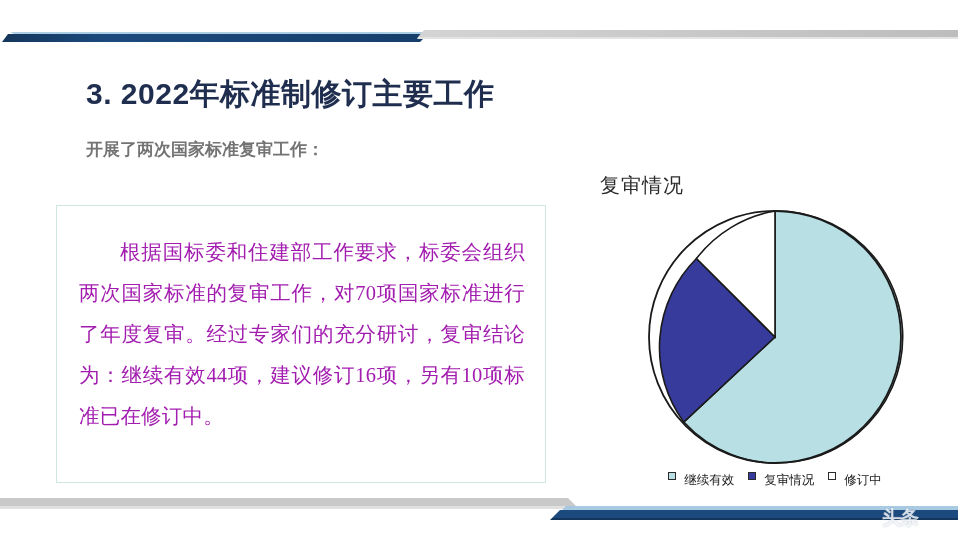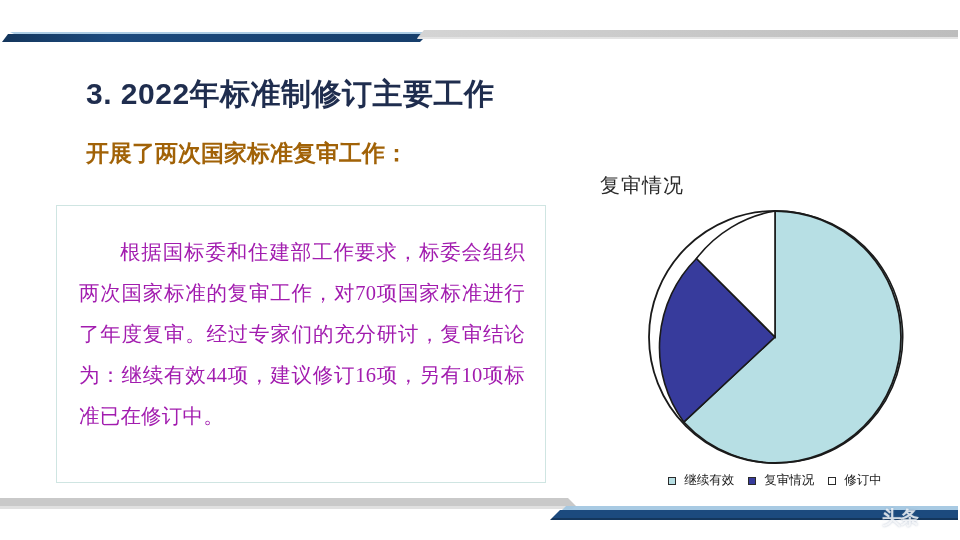--- a/index.html
+++ b/index.html
@@ -42,22 +42,22 @@
     white-space: nowrap;
   }
 
   
   .slide-subheading {
     position: absolute;
     left: 86px;
     top: 138px;
     font-family: "Liberation Serif", "DejaVu Serif", serif;
     font-weight: bold;
-    font-size: 23px;
-    color: #a16207;
+    font-size: 17px;
+    color: #737373;
     white-space: nowrap;
   }
 
   
   .body-box {
     position: absolute;
     left: 56px;
     top: 205px;
     width: 490px;
     height: 278px;
@@ -107,21 +107,20 @@
     width: 350px;
     display: flex;
     justify-content: center;
     gap: 14px;
     font-family: "Liberation Serif", "DejaVu Serif", serif;
     font-size: 12.5px;
     color: #1a1a1a;
   }
   .legend-item {
     display: flex;
-    align-items: center;
     gap: 8px;
     white-space: nowrap;
   }
   .legend-swatch {
     display: inline-block;
     width: 8px;
     height: 8px;
     border: 1px solid #2b2b2b;
     box-sizing: border-box;
   }

